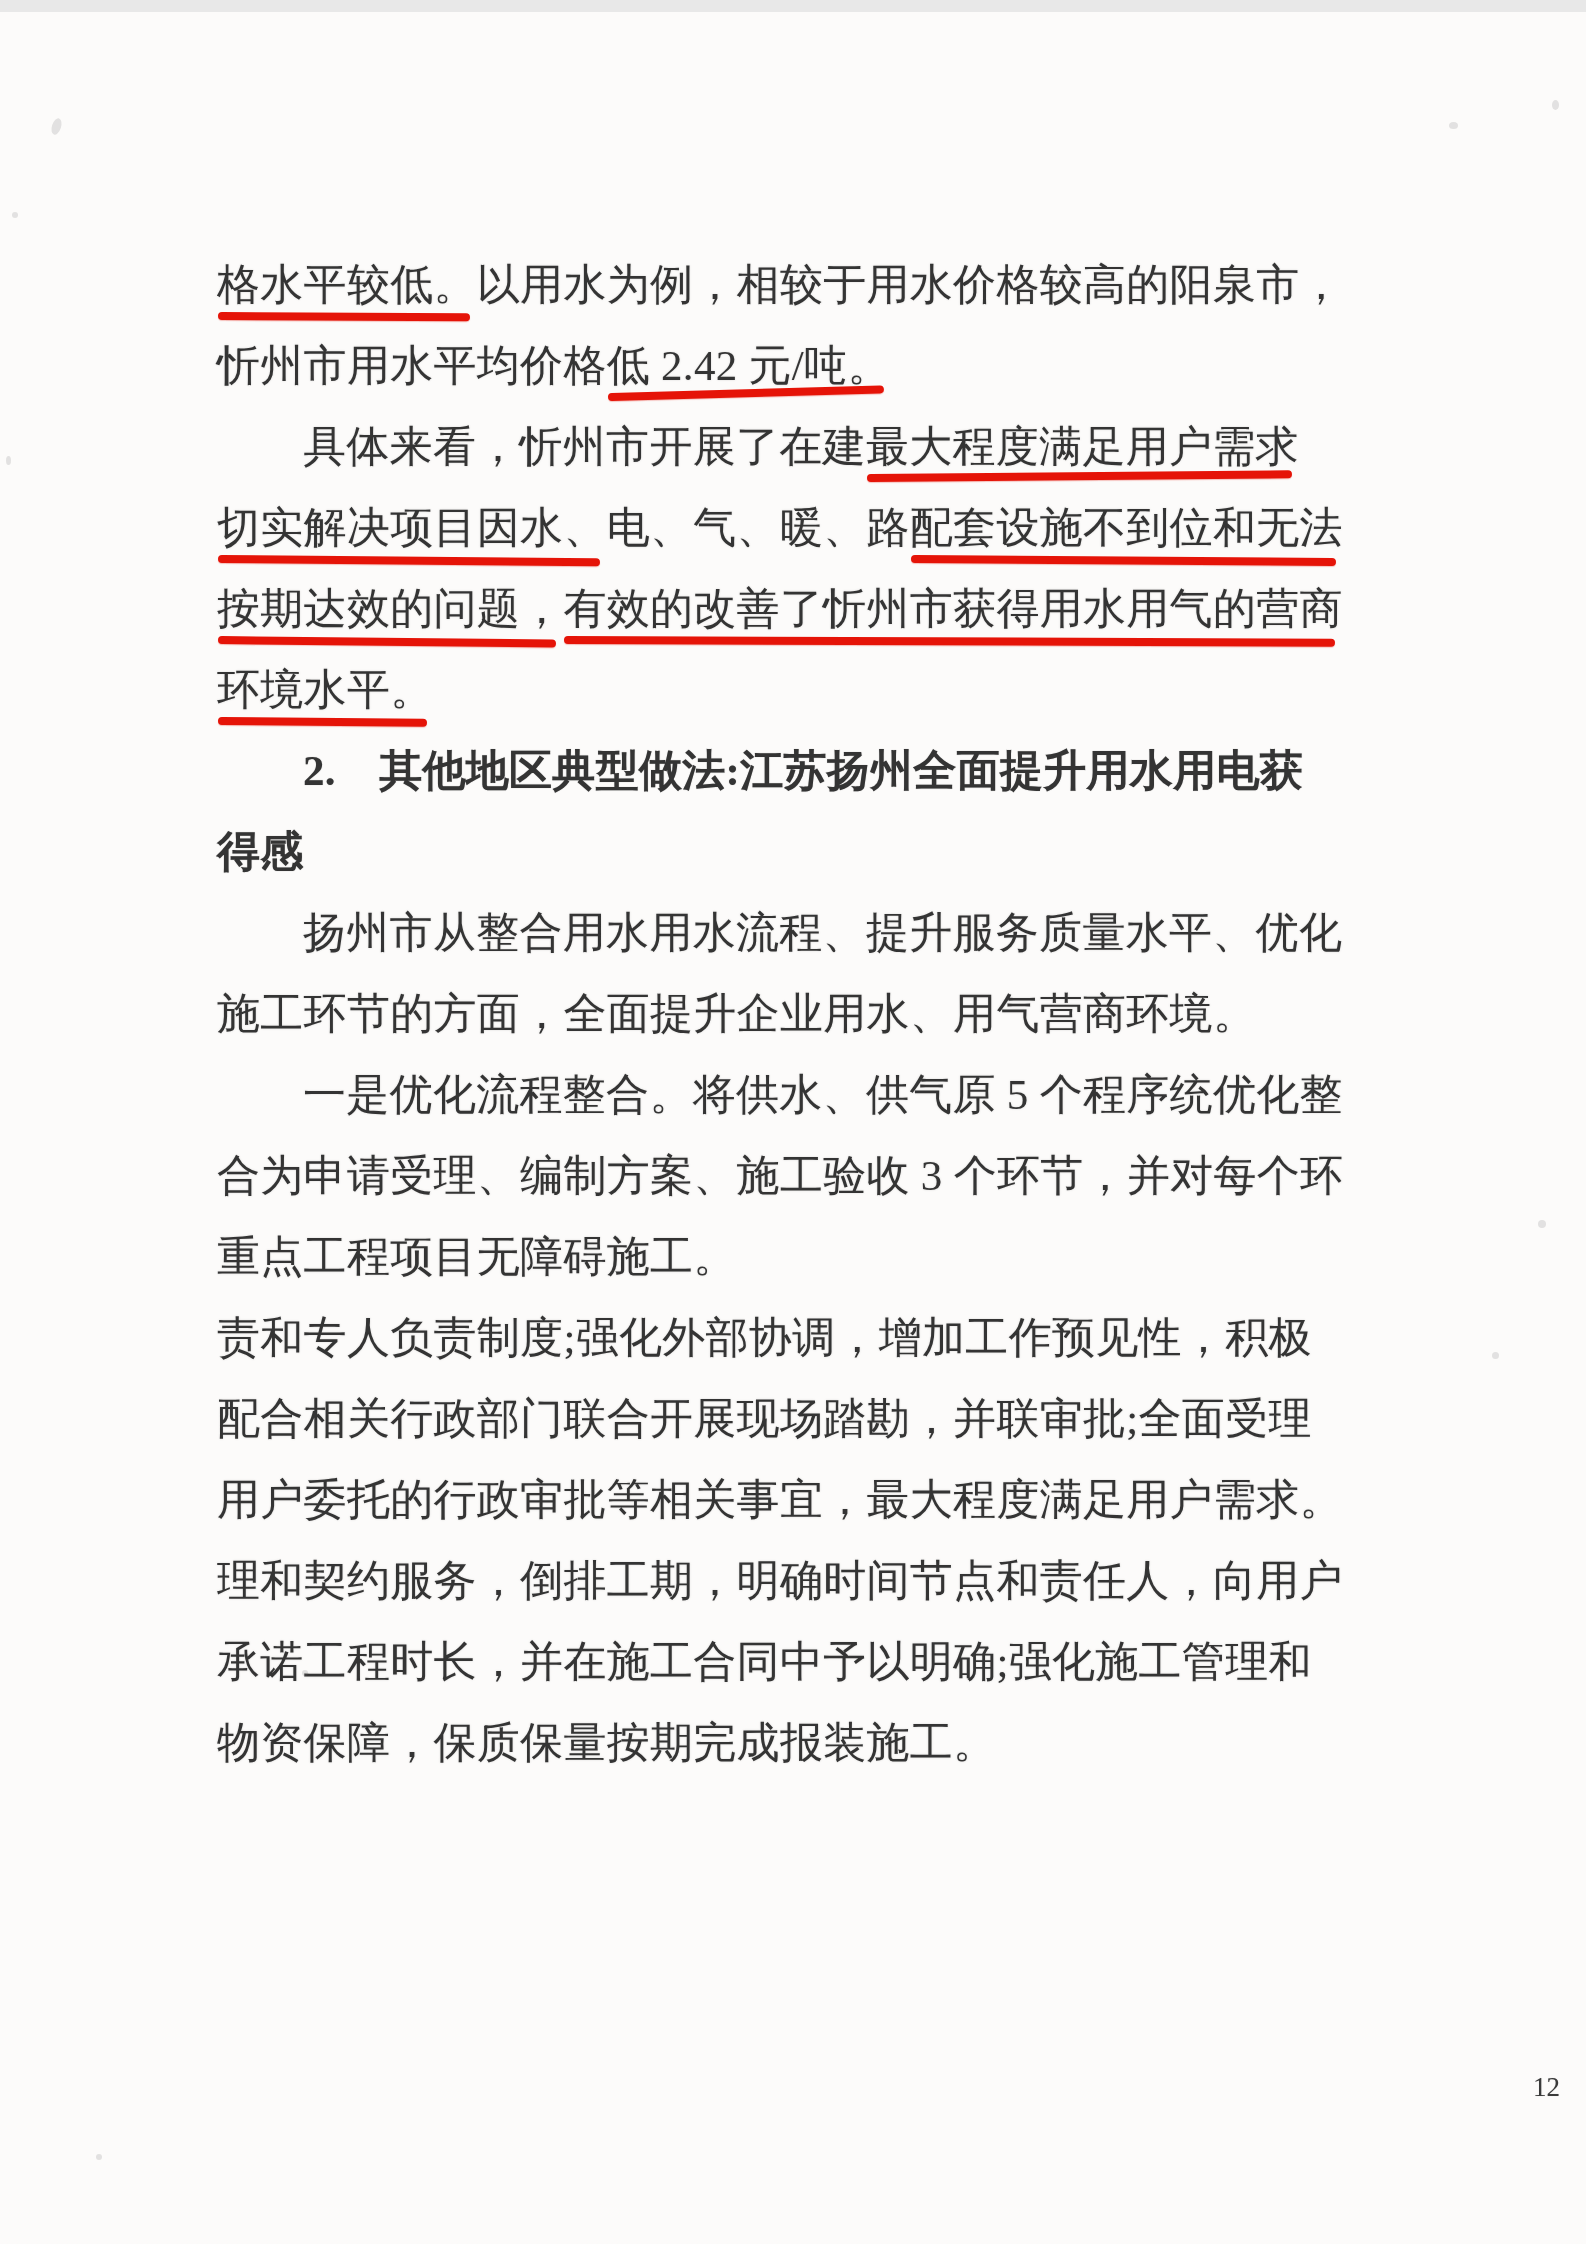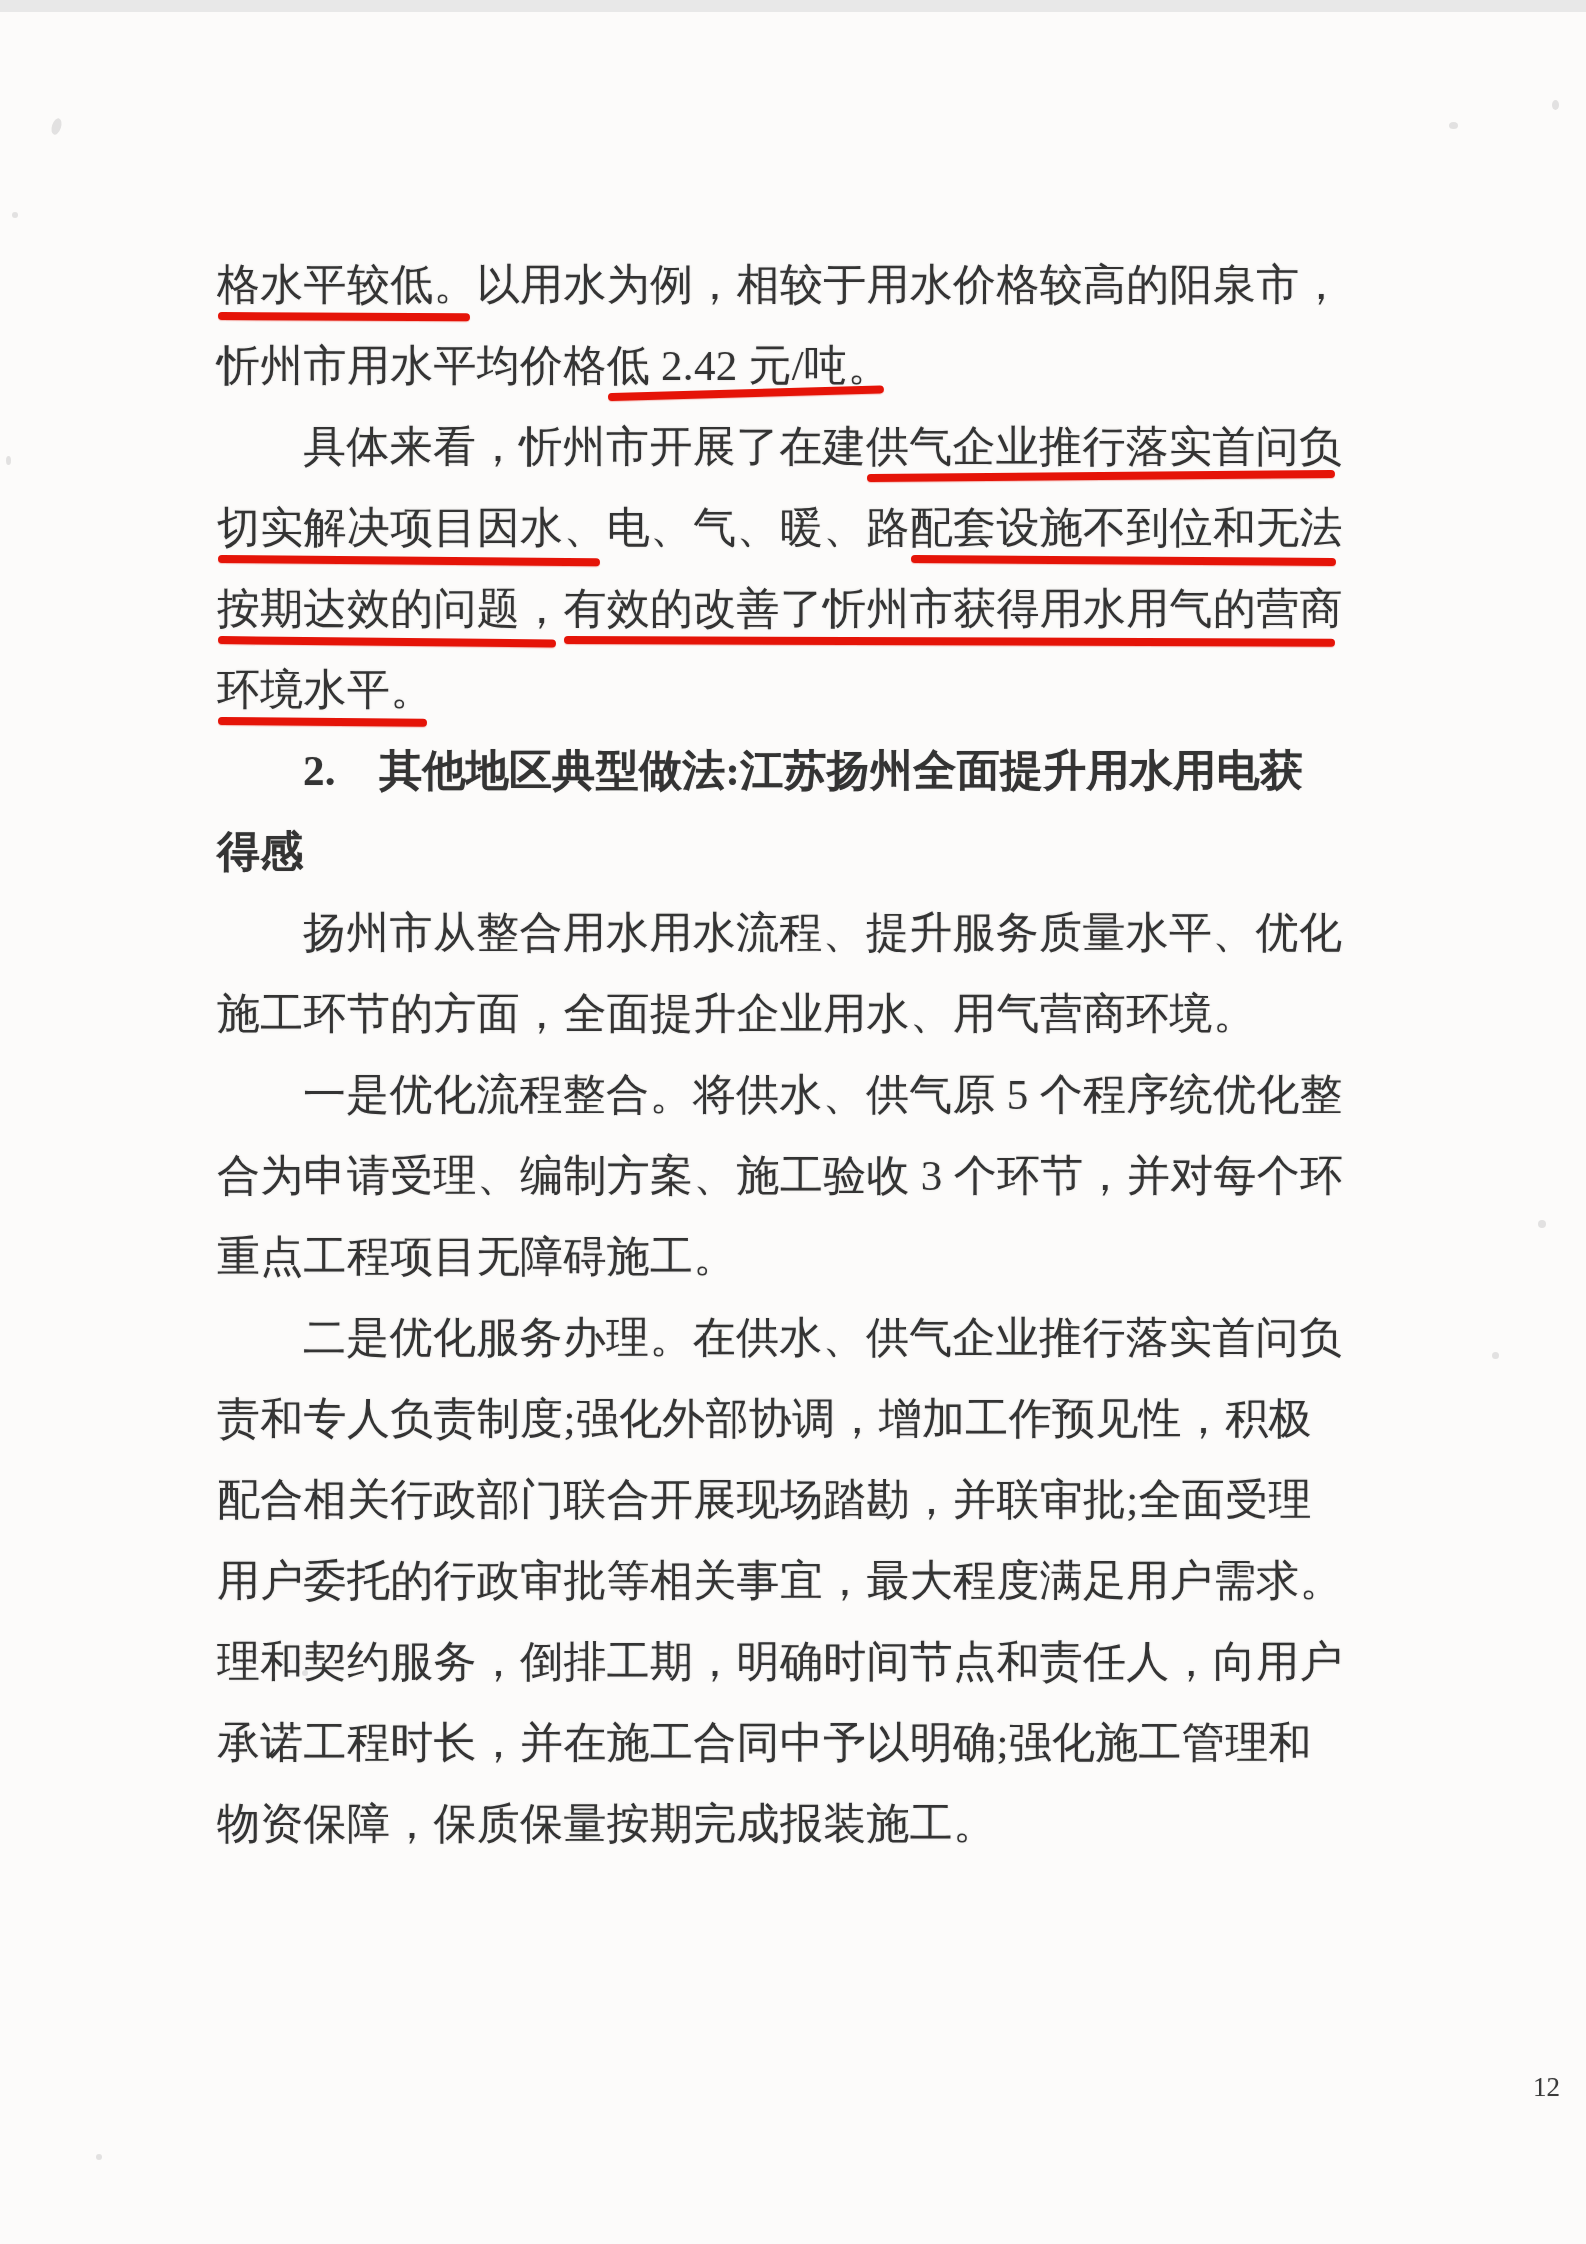--- a/index.html
+++ b/index.html
@@ -61,32 +61,31 @@
   .art.a8{left:302px;top:1658px;width:6px;height:6px;}
   .art.a9{left:96px;top:2142px;width:6px;height:6px;}
 </style>
 </head>
 <body>
 
 <div class="page">
   <div class="content" id="content">
       <div class="line"><span class="u" style="--tilt: 0.3deg;">格水平较低。</span><span>以用水为例，相较于用水价格较高的阳泉市，</span></div>
       <div class="line"><span>忻州市用水平均价格</span><span class="u" style="--tilt: -1.6deg;">低 2.42 元/吨。</span></div>
-      <div class="line indent"><span>具体来看，忻州市开展了在建</span><span class="u" style="--tilt: -0.5deg;">供气企业推行落实首问负</span></div>
+      <div class="line indent"><span>具体来看，忻州市开展了在建</span><span class="u" style="--tilt: -0.5deg;">最大程度满足用户需求</span></div>
       <div class="line"><span class="u" style="--tilt: 0.5deg;">切实解决项目因水、</span><span>电、气、暖、路</span><span class="u" style="--tilt: 0.4deg;">配套设施不到位和无法</span></div>
       <div class="line"><span class="u" style="--tilt: 0.6deg;">按期达效的问题，</span><span class="u" style="--tilt: 0.2deg;">有效的改善了忻州市获得用水用气的营商</span></div>
       <div class="line"><span class="u" style="--tilt: 0.5deg;">环境水平。</span></div>
       <div class="line indent bold"><span>2.　其他地区典型做法:江苏扬州全面提升用水用电获</span></div>
       <div class="line bold"><span>得感</span></div>
       <div class="line indent"><span>扬州市从整合用水用水流程、提升服务质量水平、优化</span></div>
       <div class="line"><span>施工环节的方面，全面提升企业用水、用气营商环境。</span></div>
       <div class="line indent"><span>一是优化流程整合。将供水、供气原 5 个程序统优化整</span></div>
       <div class="line"><span>合为申请受理、编制方案、施工验收 3 个环节，并对每个环</span></div>
       <div class="line"><span>重点工程项目无障碍施工。</span></div>
-      <div class="line indent"><span>二是优化服务办理。在供水、供气企业推行落实首问负</span></div>
       <div class="line"><span>责和专人负责制度;强化外部协调，增加工作预见性，积极</span></div>
       <div class="line"><span>配合相关行政部门联合开展现场踏勘，并联审批;全面受理</span></div>
       <div class="line"><span>用户委托的行政审批等相关事宜，最大程度满足用户需求。</span></div>
       <div class="line"><span>理和契约服务，倒排工期，明确时间节点和责任人，向用户</span></div>
       <div class="line"><span>承诺工程时长，并在施工合同中予以明确;强化施工管理和</span></div>
       <div class="line"><span>物资保障，保质保量按期完成报装施工。</span></div>
     </div>
 
   <div class="page-number">12</div>
 

